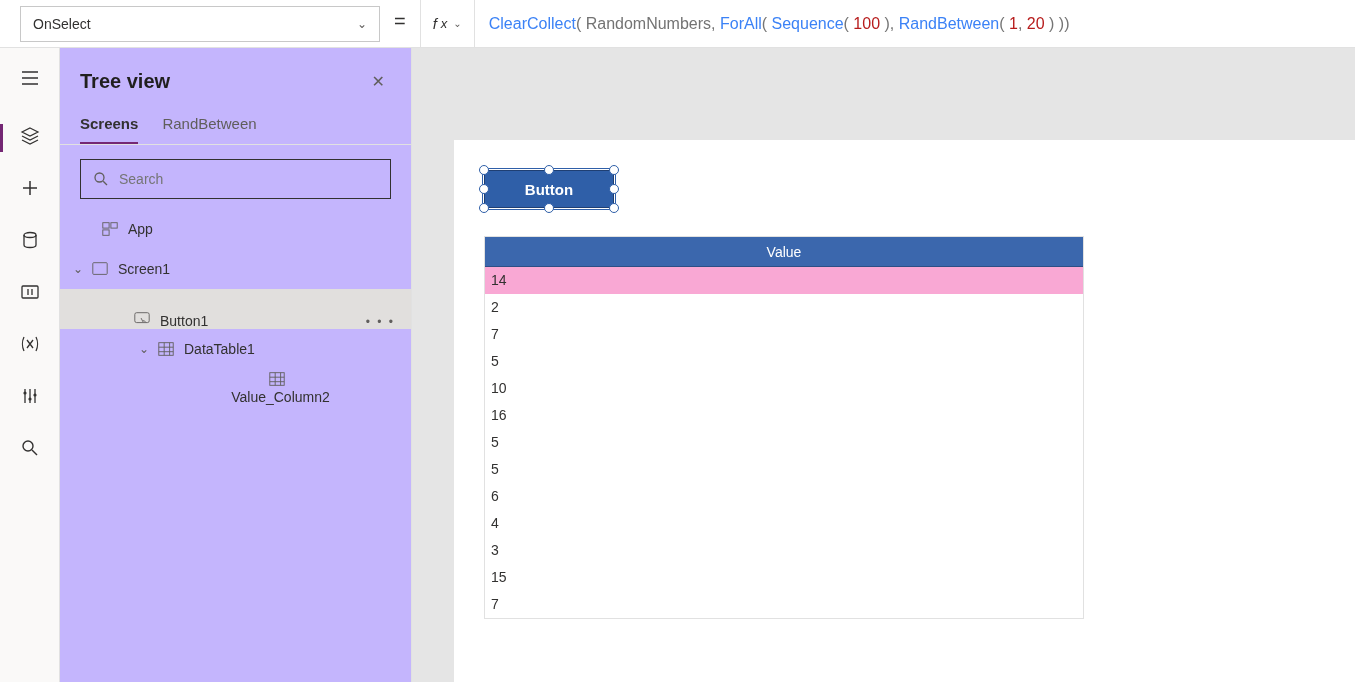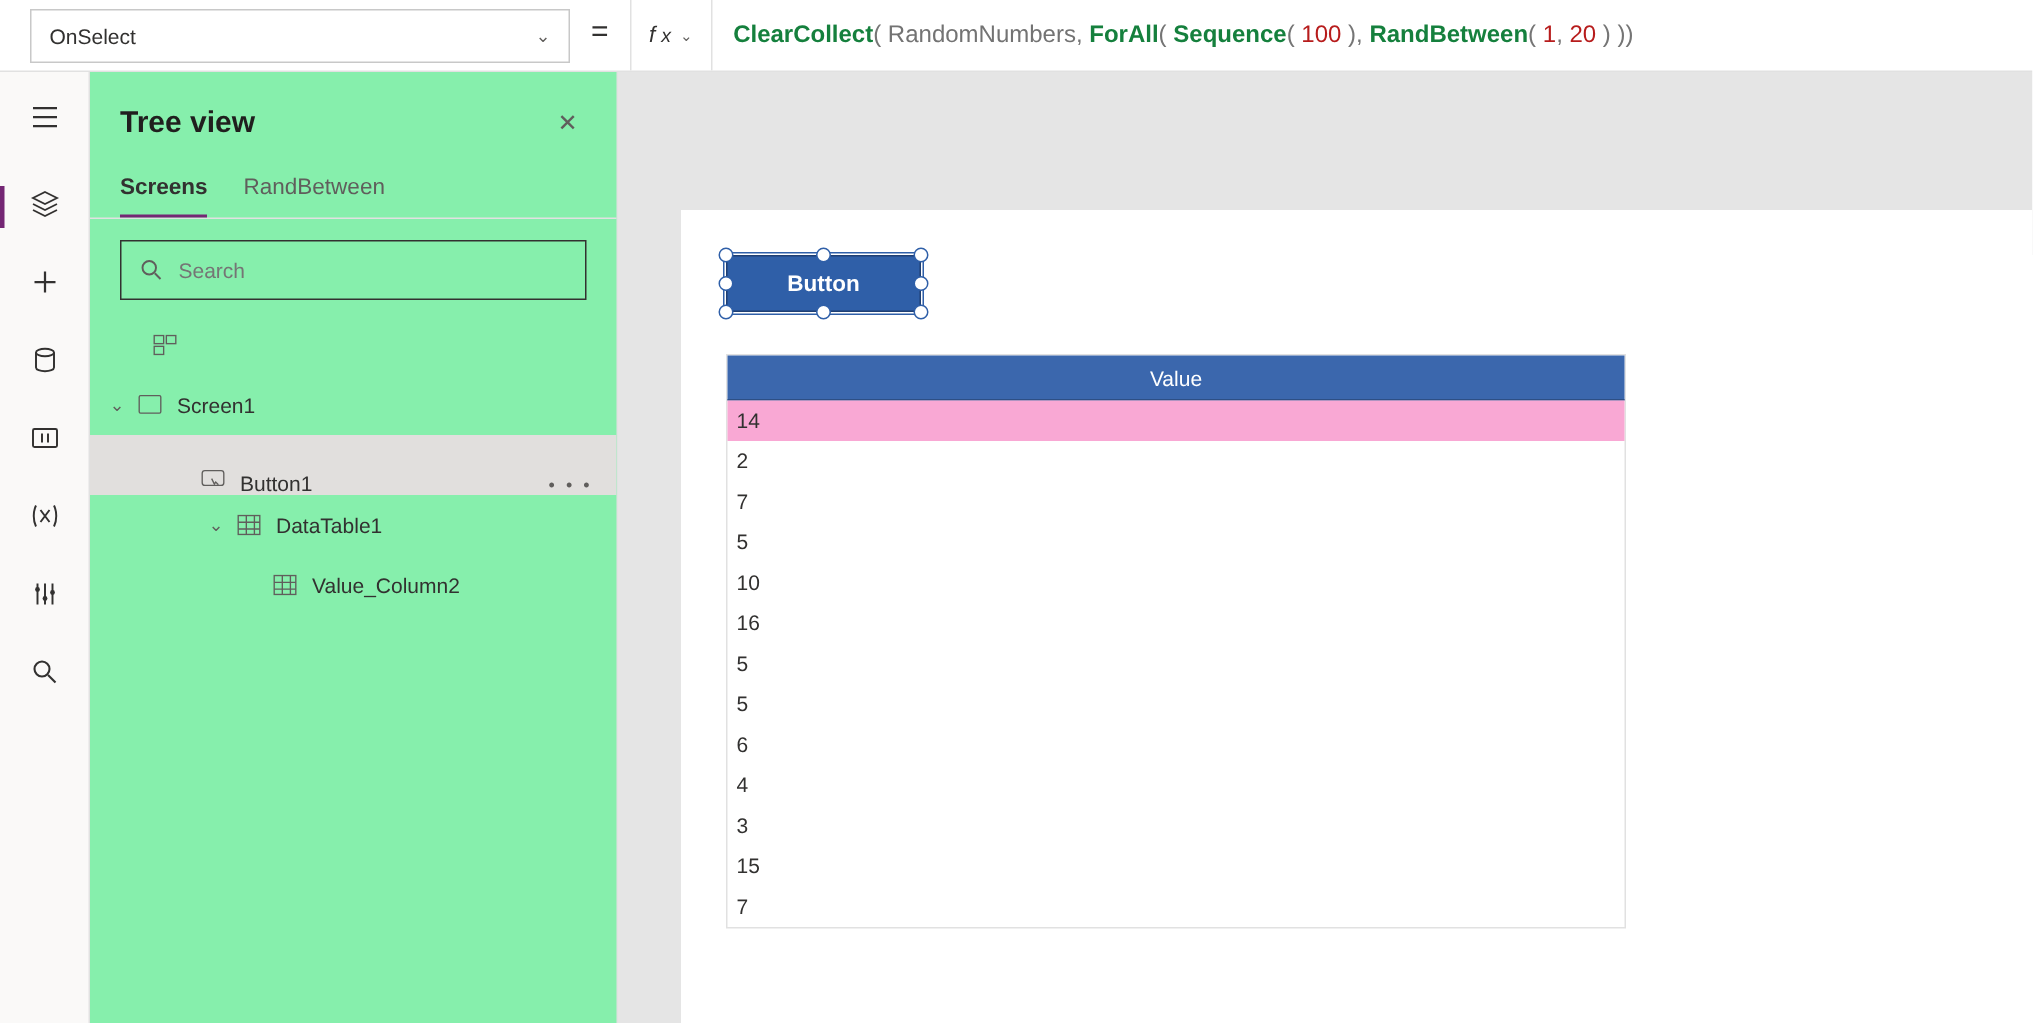--- a/index.html
+++ b/index.html
@@ -8,37 +8,37 @@
   
   .formula-bar { display: flex; align-items: center; height: 48px; border-bottom: 1px solid #e1e1e1; }
   .prop-select { width: 360px; height: 36px; margin: 6px 10px 6px 20px; border: 1px solid #c8c8c8; display: flex; align-items: center; justify-content: space-between; padding: 0 12px; font-size: 14px; color: #323130; cursor: pointer; }
   .prop-select .chev { font-size: 12px; color: #605e5c; }
   .equal-sign { font-size: 20px; color: #323130; padding: 0 14px 4px 4px; }
   .fx-box { display: flex; align-items: center; padding: 0 12px; border-left: 1px solid #e1e1e1; height: 100%; gap: 4px; color: #323130; font-style: italic; font-family: Georgia, serif; cursor: pointer; }
   .fx-box .f { font-size: 15px; font-style: italic; }
   .fx-box .x { font-size: 13px; font-style: italic; }
   .fx-box .chev { font-size: 10px; font-style: normal; color: #605e5c; margin-left: 2px; }
   .formula-input { flex: 1; height: 100%; border-left: 1px solid #e1e1e1; display: flex; align-items: center; padding-left: 14px; font-family: Consolas, "Courier New", monospace; font-size: 16px; white-space: pre; overflow: hidden; }
-  .tok-fn   { color: #15803d; font-weight: bold; }
+  .tok-fn   { color: #3b82f6; }
   .tok-id   { color: #737373; }
   .tok-num  { color: #b71c1c; }
   .tok-pn   { color: #757575; }
 
   
   .lower { display: flex; height: calc(682px - 48px); }
 
   
   .rail { width: 60px; border-right: 1px solid #e1e1e1; background: #faf9f8; display: flex; flex-direction: column; align-items: center; padding-top: 6px; position: relative; }
   .rail-btn { width: 60px; height: 52px; display: flex; align-items: center; justify-content: center; color: #323130; cursor: pointer; position: relative; }
   .rail-btn.active::before { content:""; position:absolute; left:0; top:12px; bottom:12px; width:3px; background:#742774; }
   .rail-btn svg, .rail-btn .glyph { width: 20px; height: 20px; }
   .rail-sep { height: 6px; }
 
   
-  .tree-panel { width: 352px; border-right: 1px solid #e1e1e1; background: #86efac; display: flex; flex-direction: column; }
+  .tree-panel { width: 352px; border-right: 1px solid #e1e1e1; background: #c4b5fd; display: flex; flex-direction: column; }
   .tree-header { display: flex; align-items: center; justify-content: space-between; padding: 18px 20px 6px 20px; }
   .tree-title { font-size: 20px; font-weight: 600; color: #201f1e; }
   .close-x { font-size: 16px; color: #605e5c; cursor: pointer; padding: 6px; }
   .tree-tabs { display: flex; gap: 24px; padding: 4px 20px 0 20px; border-bottom: 1px solid #e1e1e1; }
   .tree-tab { padding: 8px 0 10px 0; font-size: 15px; color: #605e5c; cursor: pointer; }
   .tree-tab.active { color: #323130; font-weight: 600; border-bottom: 2px solid #742774; }
   .search-wrap { padding: 14px 20px 10px 20px; }
   .search-box { height: 40px; border: 1px solid #323130; display: flex; align-items: center; gap: 10px; padding: 0 12px; }
   .search-box svg { width: 16px; height: 16px; color: #605e5c; }
   .search-box input { border: none; outline: none; background: transparent; font-size: 14px; color: #605e5c; flex: 1; }
@@ -47,21 +47,21 @@
   .tree-row { display:flex; align-items:center; height:40px; font-size:14px; color:#323130; cursor:pointer; padding-right:10px; }
   .tree-row .exp { width:16px; text-align:center; color:#605e5c; font-size:12px; margin-right:4px; }
   .tree-row .ic { width:20px; height:20px; display:flex; align-items:center; justify-content:center; margin-right:8px; color:#605e5c; }
   .tree-row .lbl { flex:1; }
   .tree-row .more { color:#605e5c; letter-spacing:2px; font-size:12px; padding:0 6px; }
   .tree-row.selected { background:#e1dfdd;align-items:flex-end; }
   .pad-0 { padding-left: 20px; }
   .pad-1 { padding-left: 10px; }
   .pad-2 { padding-left: 52px; }
   .pad-3 { padding-left: 76px; }
-  .pad-4 { padding-left: 100px; }
+  .pad-4 { padding-left: 100px; flex-direction: column; }
 
   
   .canvas-zone { flex:1; background:#e5e5e5; position:relative; overflow:hidden; }
   .artboard { position:absolute; left:42px; top:92px; right:0; bottom:0; background:#fff; }
 
   
   .sel-wrap { position:absolute; left:30px; top:30px; width:130px; height:38px; }
   .pa-button { width:100%; height:100%; background:#2f5fa8; color:#fff; font-weight:600; font-size:15px; display:flex; align-items:center; justify-content:center; border-radius:4px; border:1.5px solid #1f3f73; }
   .sel-border { position:absolute; inset:-2px; border:1px solid #2f5fa8; border-radius:4px; }
   .handle { position:absolute; width:10px; height:10px; background:#fff; border:1.5px solid #2f5fa8; border-radius:50%; }
@@ -164,20 +164,21 @@
     <div class="tree-list" id="tree-list">
         <div class="tree-row pad-0">
           <span class="exp"></span>
           <span class="ic">
             <svg viewBox="0 0 20 20" width="18" height="18">
               <rect x="2" y="3" width="7" height="6" fill="none" stroke="currentColor"></rect>
               <rect x="11" y="3" width="7" height="6" fill="none" stroke="currentColor"></rect>
               <rect x="2" y="11" width="7" height="6" fill="none" stroke="currentColor"></rect>
             </svg>
           </span>
+          <span class="lbl">App</span>
         </div>
         <div class="tree-row pad-1">
           <span class="exp">⌄</span>
           <span class="ic">
             <svg viewBox="0 0 20 20" width="18" height="18">
               <rect x="2" y="3" width="16" height="13" rx="1" fill="none" stroke="currentColor"></rect>
             </svg>
           </span>
           <span class="lbl">Screen1</span>
         </div>

